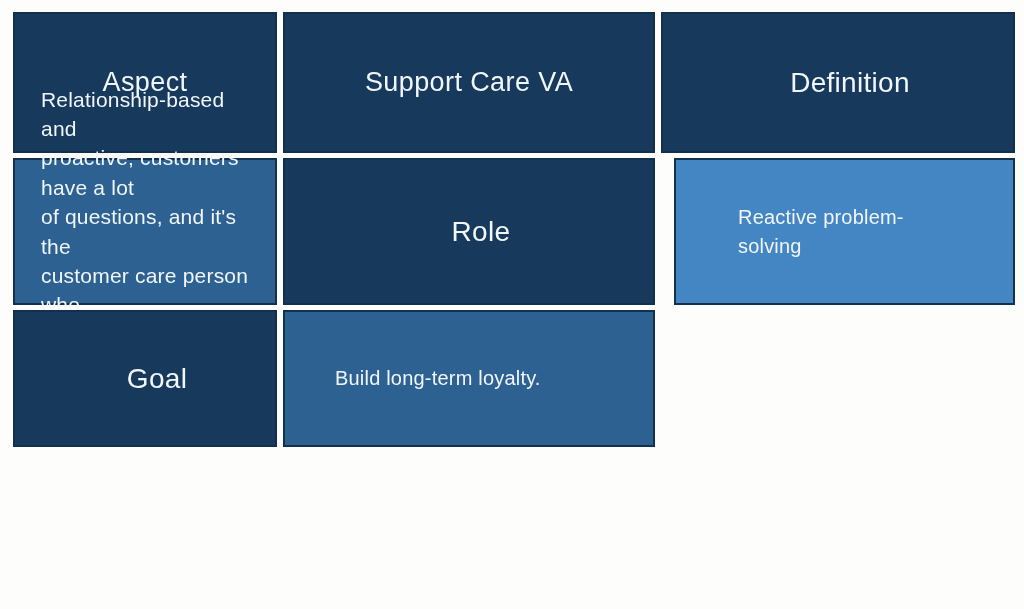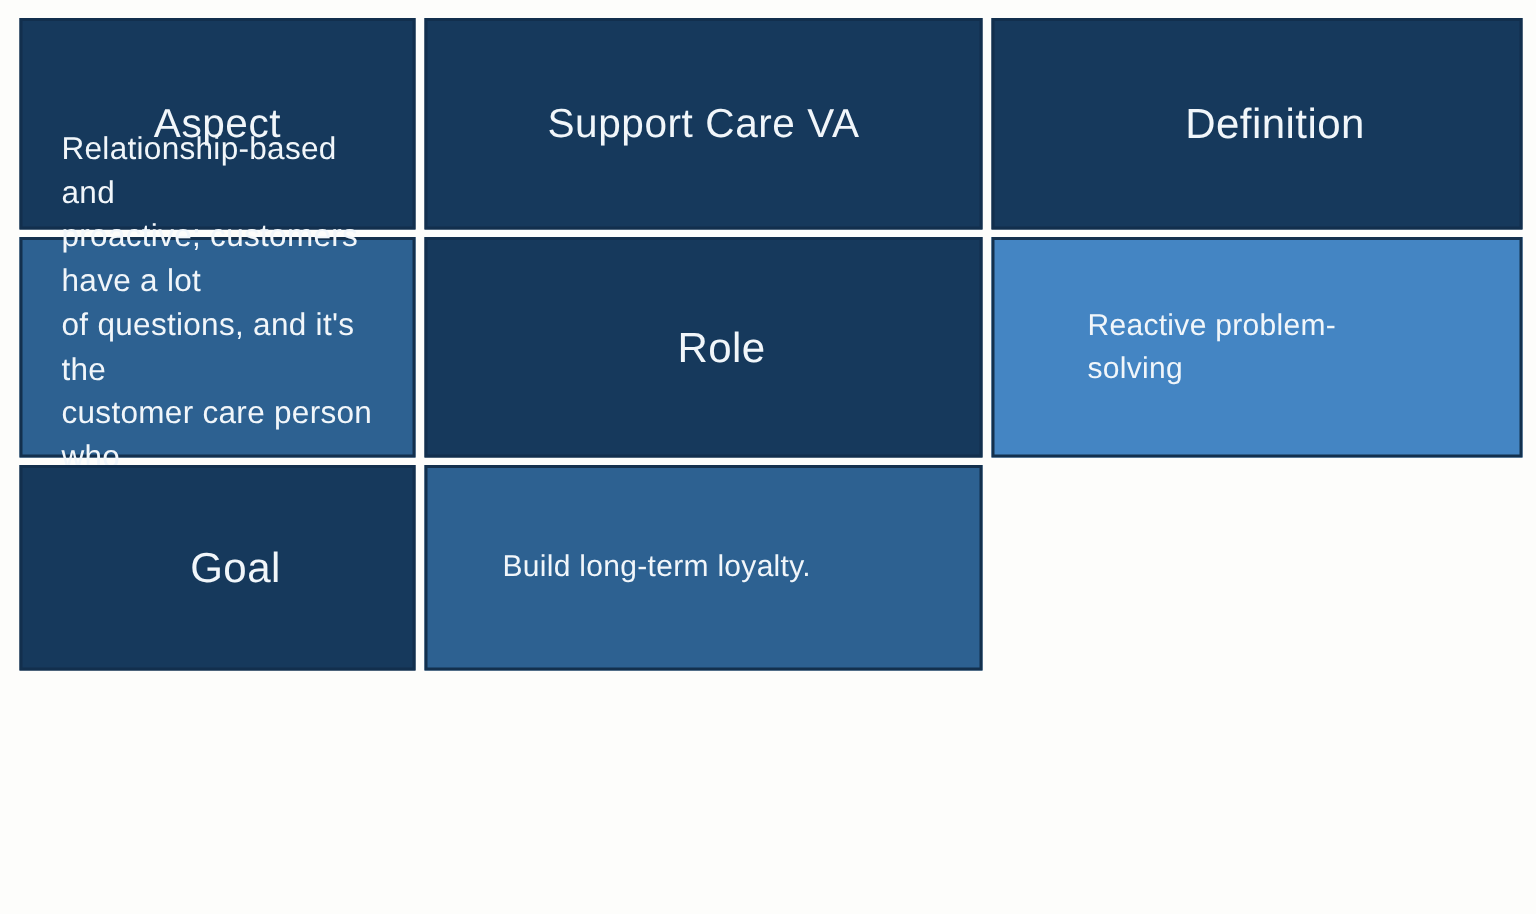--- a/index.html
+++ b/index.html
@@ -52,21 +52,21 @@
     line-height: 1.42;
     letter-spacing: 0.2px;
   }
   .body .txt, .small .txt { white-space: pre-line; }
   .small {
     font-size: 21px;
     line-height: 1.4;
     letter-spacing: 0.2px;
   }
   .pad-sup  { padding-left: 50px; padding-right: 36px; }
-  .pad-sup2 { padding-left: 62px; padding-right: 30px; }
+  .pad-sup2 { padding-left: 62px; padding-right: 30px; margin-left: 13px; }
   .pad-care { padding-left: 26px; padding-right: 16px; }
   .pad-care2{ padding-left: 50px; padding-right: 16px; }
 </style>
 </head>
 <body>
 
 <div class="canvas">
   <div class="grid">
 
     <div class="cell dark hdr">

